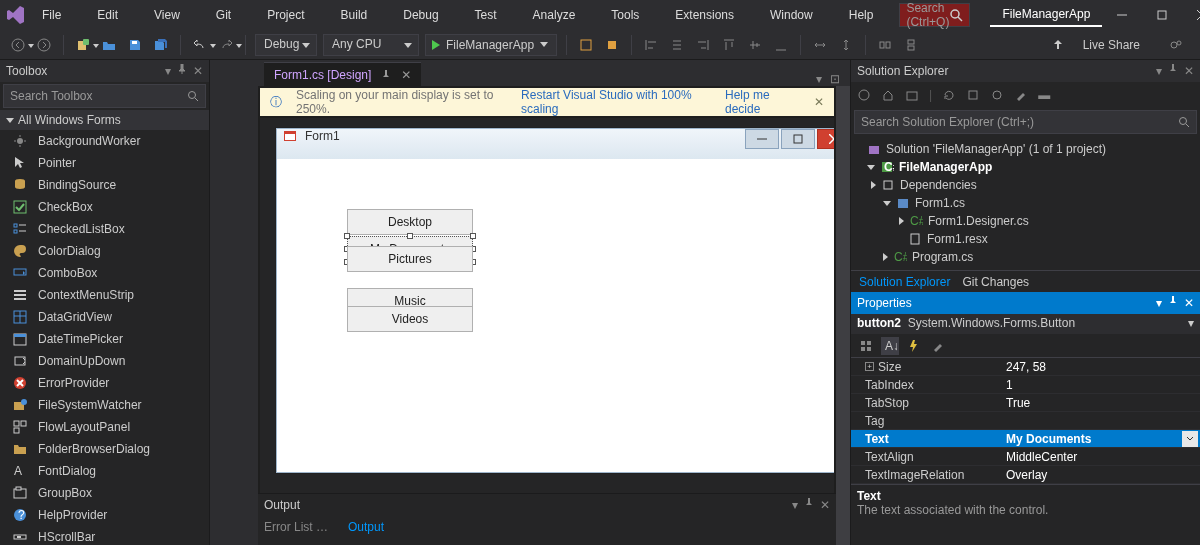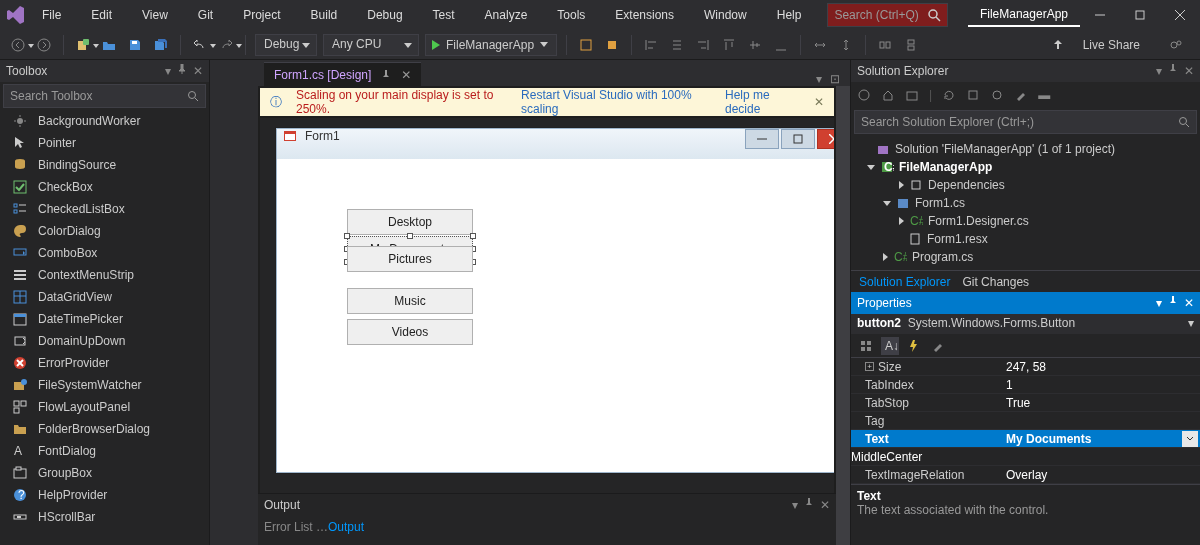--- a/index.html
+++ b/index.html
@@ -1,19 +1,19 @@
 <!DOCTYPE html>
 <html><head>
 <meta charset="utf-8">
 <style>
 * { margin:0; padding:0; box-sizing:border-box; font-family:"Segoe UI",Arial,sans-serif; font-size:12px; user-select:none; }
 body { background:#2d2d30; color:#ccc; width:1200px; height:545px; overflow:hidden; position:relative; }
 .titlebar { height:30px; background:#2d2d30; display:flex; align-items:center; }
 .vs-logo { width:26px; height:26px; margin:0 8px 0 6px; display:flex; align-items:center; justify-content:center; }
-.menu { display:flex; gap:14px; }
+.menu { display:flex; gap:20px; }
 .menu span { padding:4px 8px; color:#ddd; cursor:pointer; }
 .search-ctrl { margin-left:18px; width:230px; height:24px; background:#7f1d1d; border:1px solid #3f3f46; display:flex; align-items:center; padding:0 6px; color:#999; }
 .search-ctrl .sicn { margin-left:auto; }
 .proj-name { margin-left:20px; color:#fff; padding:4px 12px; border-bottom:2px solid #fff; }
 .winbtns { margin-left:auto; display:flex; }
 .winbtns span { width:40px; height:28px; display:flex; align-items:center; justify-content:center; color:#ccc; }
 .toolbar { height:30px; background:#2d2d30; border-bottom:1px solid #1b1b1c; display:flex; align-items:center; padding:0 8px; gap:6px; }
 .tb-btn { width:20px; height:20px; display:flex; align-items:center; justify-content:center; color:#ccc; position:relative; }
 .tb-drop::after{content:"";border:3px solid transparent;border-top:4px solid #ccc;position:absolute;right:-6px;top:9px;}
 .tb-combo { height:22px; background:#333337; border:1px solid #3f3f46; padding:2px 22px 2px 8px; color:#ccc; position:relative; }
@@ -32,37 +32,37 @@
 .caret-right { width:0;height:0;border-top:4px solid transparent;border-bottom:4px solid transparent;border-left:5px solid #ccc; display:inline-block;}
 .tbx-list { flex:1; overflow:hidden; }
 .tbx-item { height:22px; display:flex; align-items:center; padding-left:12px; gap:10px; color:#ccc; cursor:pointer;}
 .tbx-ico { width:16px;height:16px; display:flex;align-items:center;justify-content:center;}
 .center { flex:1; display:flex; flex-direction:column; background:#1e1e1e;margin-left:48px; }
 .doc-tabs { height:26px; background:#2d2d30; display:flex; align-items:flex-end; padding-left:6px;}
 .doc-tab { height:24px; background:#1e1e1e; border-top:1px solid #3f3f46; padding:4px 10px; display:flex; align-items:center; gap:10px; color:#d0a5ff;}
 .doc-tab .x{color:#999;}
 .tab-extras{margin-left:auto;display:flex;gap:8px;padding-right:10px;color:#888;}
 .info-bar { height:28px; background:#fdf6d8; color:#3b70b0; display:flex; align-items:center; padding:0 10px; gap:14px; margin:2px;}
-.info-bar .msg{color:#b91c1c;}
+.info-bar .msg{color:#737373;}
 .info-bar .lnk{color:#2a6bbd;cursor:pointer;}
 .info-bar .close-x{margin-left:auto;color:#7a7a5a;cursor:pointer;}
 .design-surface { flex:1; background:#252526; position:relative; margin:0 2px; overflow:auto;}
 .form-window { position:absolute; left:16px; top:10px; width:582px; height:345px; background:#e8eef3; border:1px solid #9fb6cc; box-shadow:0 0 0 1px rgba(0,0,0,0.1);}
 .form-title { height:30px; background:linear-gradient(#f0f5fa,#dce7f0); display:flex; align-items:flex-start; padding:0 6px; font-size:12px; color:#333;}
 .form-title .ficon{width:16px;height:16px;margin-right:6px;}
 .form-winbtns{margin-left:auto;display:flex;gap:2px;}
 .form-winbtns span{width:34px;height:20px;border:1px solid #8aa3bd;background:#cdd9e4;display:flex;align-items:center;justify-content:center;font-size:11px;color:#333;}
 .form-winbtns .close{background:#d04030;color:#fff;border-color:#b03020;}
 .form-body { position:relative; width:100%; height:calc(100% - 30px); background:#fff;}
 .wf-btn { position:absolute; left:70px; width:126px; height:26px; background:#efefef; border:1px solid #b0b0b0; display:flex; align-items:center; justify-content:center; color:#222; font-size:12px;}
 .wf-btn.sel{border:1px dotted #555;}
 .sel-handle{position:absolute;width:6px;height:6px;background:#fff;border:1px solid #555;}
 .output-area { height:52px; background:#252526; border-top:1px solid #1b1b1c; }
 .out-hdr{height:22px;display:flex;align-items:center;padding:0 6px;color:#ccc;}
-.out-tabs{height:22px;display:flex;align-items:center;padding:0 6px;gap:0;color:#888;}
+.out-tabs{height:22px;display:flex;align-items:center;padding:0 6px;gap:20px;color:#888;}
 .out-tabs .act{color:#0097fb;}
 .v-scroll { width:14px; background:#3e3e42;}
 .right { width:350px; background:#252526; display:flex; flex-direction:column; border-left:1px solid #1b1b1c;}
 .se-tb { height:26px; display:flex; align-items:center; padding:0 6px; gap:10px; color:#888;}
 .tree { padding:4px 0; }
 .tree-row { height:18px; display:flex;align-items:center; color:#ccc; cursor:pointer; gap:4px;}
 .tree-row.bold{font-weight:bold;color:#fff;}
 .tree-ico{width:16px;height:16px;display:flex;align-items:center;justify-content:center;}
 .btm-tabs { height:22px; border-top:1px solid #3f3f46; display:flex; align-items:center; padding:0 8px; gap:12px;}
 .btm-tabs .act{color:#0097fb;}
@@ -303,20 +303,24 @@
     </div>
     <div class="search-box">
       <span>Search Toolbox</span>
       <span style="margin-left:auto">
           <svg width="12" height="12">
             <circle cx="5" cy="5" r="3.5" stroke="#999" fill="none"></circle>
             <line x1="8" y1="8" x2="11" y2="11" stroke="#999"></line>
           </svg>
         </span>
     </div>
+    <div class="tbx-cat">
+        <span class="caret-down"></span>
+        <span>All Windows Forms</span>
+      </div>
     <div class="tbx-list" id="tbx-list">
         <div class="tbx-item">
           <span class="tbx-ico">
             <svg width="16" height="16">
               <circle cx="8" cy="8" r="3" fill="#888"></circle>
               <path d="M8 2v2M8 12v2M2 8h2M12 8h2" stroke="#888"></path>
             </svg>
           </span>
           <span>BackgroundWorker</span>
         </div>
@@ -547,21 +551,21 @@
                 <div class="sel-handle" style="left: 67px; top: 74px;"></div>
                 <div class="sel-handle" style="left: 130px; top: 74px;"></div>
                 <div class="sel-handle" style="left: 193px; top: 74px;"></div>
                 <div class="sel-handle" style="left: 67px; top: 87px;"></div>
                 <div class="sel-handle" style="left: 193px; top: 87px;"></div>
                 <div class="sel-handle" style="left: 67px; top: 100px;"></div>
                 <div class="sel-handle" style="left: 130px; top: 100px;"></div>
                 <div class="sel-handle" style="left: 193px; top: 100px;"></div>
                 <div class="wf-btn" style="top: 87px;">Pictures</div>
                 <div class="wf-btn" style="top: 129px;">Music</div>
-                <div class="wf-btn" style="top: 160px;">Videos</div>
+                <div class="wf-btn" style="top: 147px;">Videos</div>
               </div>
           </div>
         </div>
         <div class="output-area">
           <div class="out-hdr">
             <span>Output</span>
             <div class="panel-hdr-icons" style="margin-left:auto">
               <span>▾</span>
               <span>
                   <svg width="10" height="10">
@@ -637,39 +641,39 @@
     <div class="search-box" style="margin:2px 3px">
       <span>Search Solution Explorer (Ctrl+;)</span>
       <span style="margin-left:auto">
           <svg width="12" height="12">
             <circle cx="5" cy="5" r="3.5" stroke="#999" fill="none"></circle>
             <line x1="8" y1="8" x2="11" y2="11" stroke="#999"></line>
           </svg>
         </span>
     </div>
     <div class="tree">
-      <div class="tree-row" style="padding-left:24px">
+      <div class="tree-row" style="padding-left:15px">
         <span class="tree-ico">
             <svg width="14" height="14">
               <rect x="2" y="4" width="10" height="8" fill="#a074c4"></rect>
             </svg>
           </span>
         <span>Solution 'FileManagerApp' (1 of 1 project)</span>
       </div>
       <div class="tree-row bold" style="padding-left:16px">
         <span class="caret-down"></span>
         <span class="tree-ico">
             <svg width="14" height="14">
               <rect x="2" y="2" width="10" height="10" fill="#4e9a46"></rect>
               <text x="4" y="11" font-size="8" fill="#fff">C#</text>
             </svg>
           </span>
         <span>FileManagerApp</span>
       </div>
-      <div class="tree-row" style="padding-left:48px">
+      <div class="tree-row" style="padding-left:20px">
         <span class="caret-right"></span>
         <span class="tree-ico">
             <svg width="14" height="14">
               <rect x="3" y="3" width="8" height="8" stroke="#ccc" fill="none"></rect>
             </svg>
           </span>
         <span>Dependencies</span>
       </div>
       <div class="tree-row" style="padding-left:32px">
         <span class="caret-down"></span>
@@ -772,20 +776,21 @@
         </div>
         <div class="prop-row sel">
           <div class="n">Text</div>
           <div class="v">My Documents<span class="dd">
               <svg width="8" height="8">
                 <path d="M1 2l3 3 3-3" stroke="#333" fill="none"></path>
               </svg>
             </span></div>
         </div>
         <div class="prop-row">
+          <div class="n">TextAlign</div>
           <div class="v">MiddleCenter</div>
         </div>
         <div class="prop-row">
           <div class="n">TextImageRelation</div>
           <div class="v">Overlay</div>
         </div>
       </div>
     <div class="prop-help">
       <b>Text</b><br>
       <span style="color:#999">The text associated with the control.</span>

